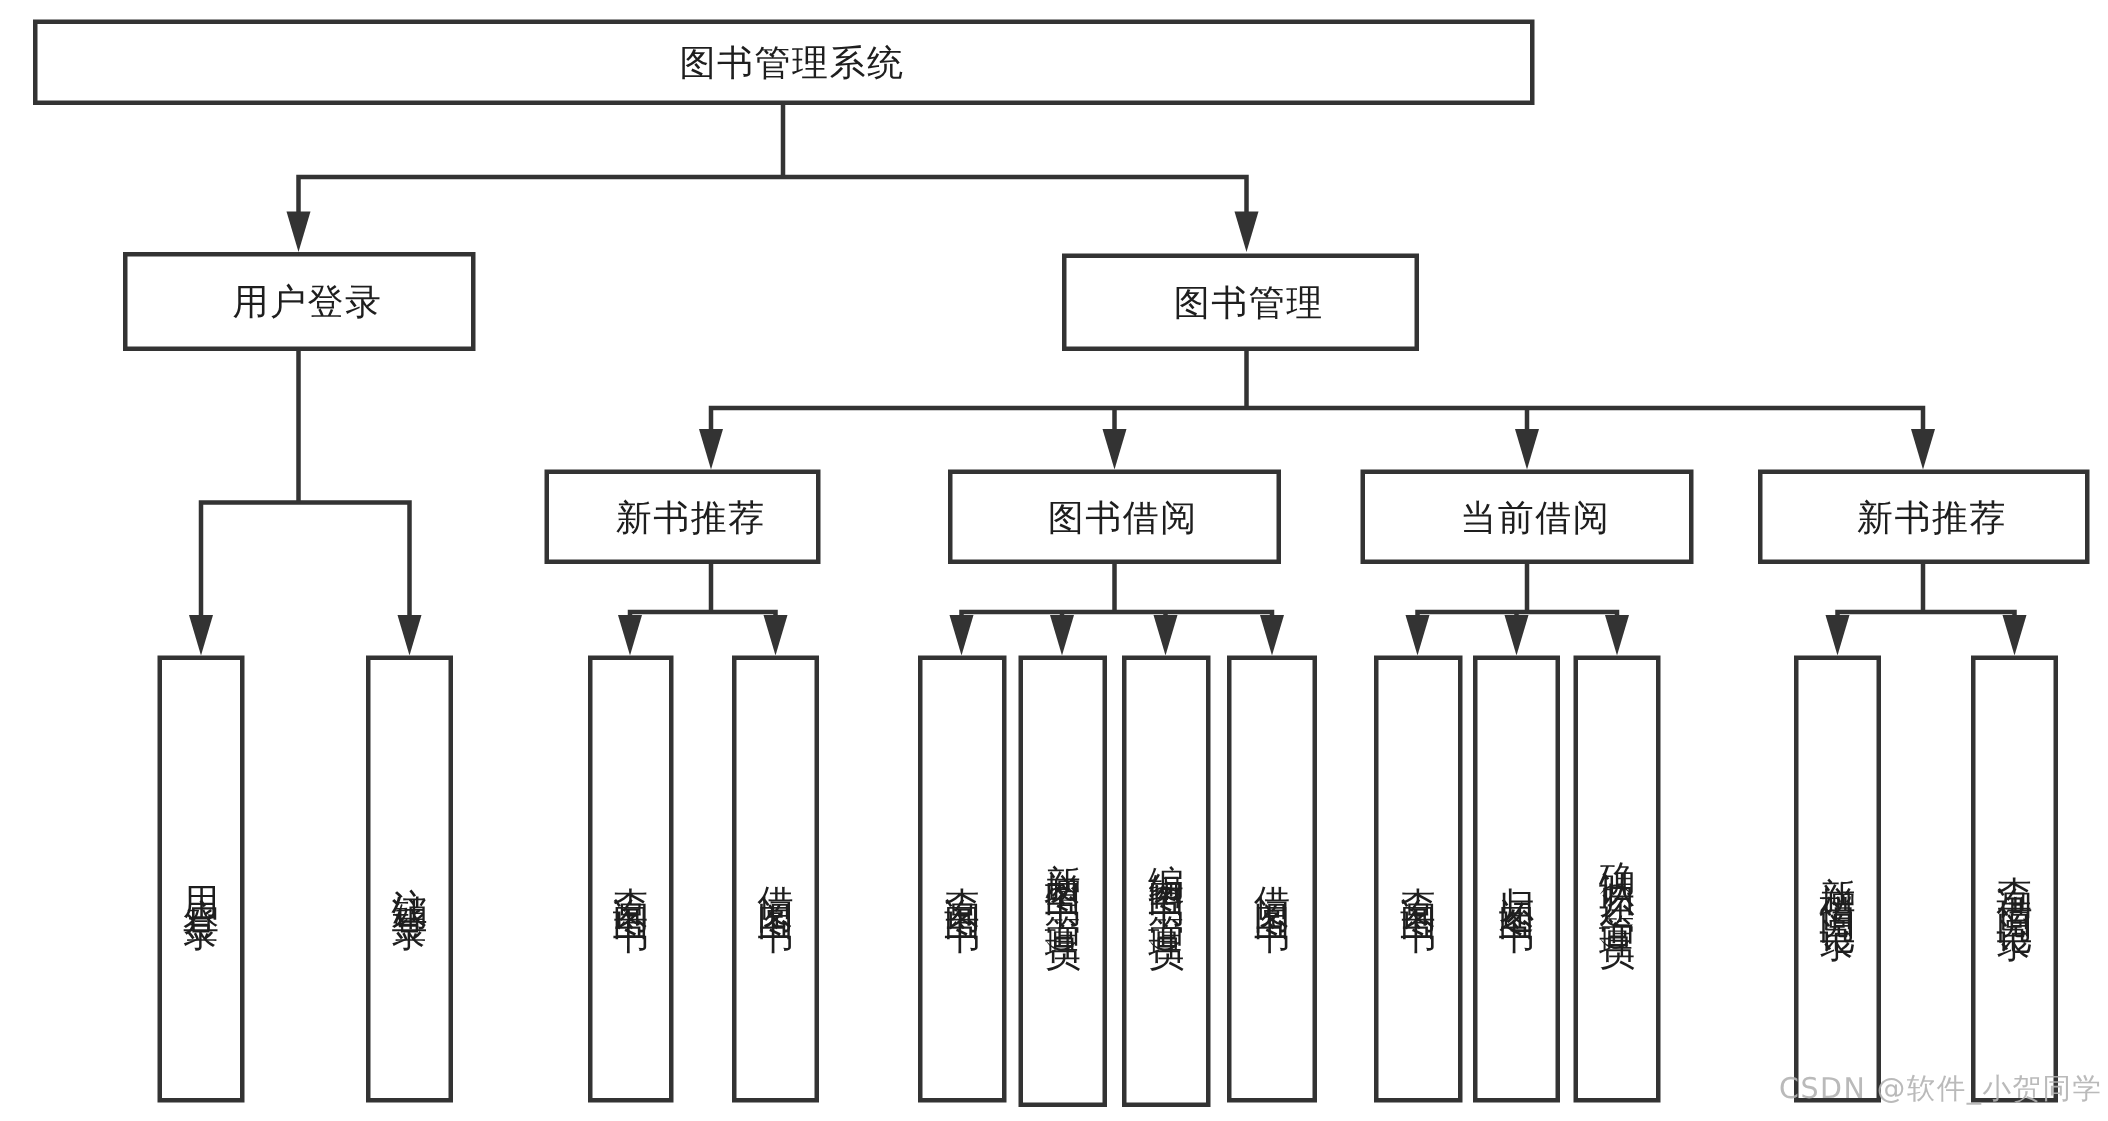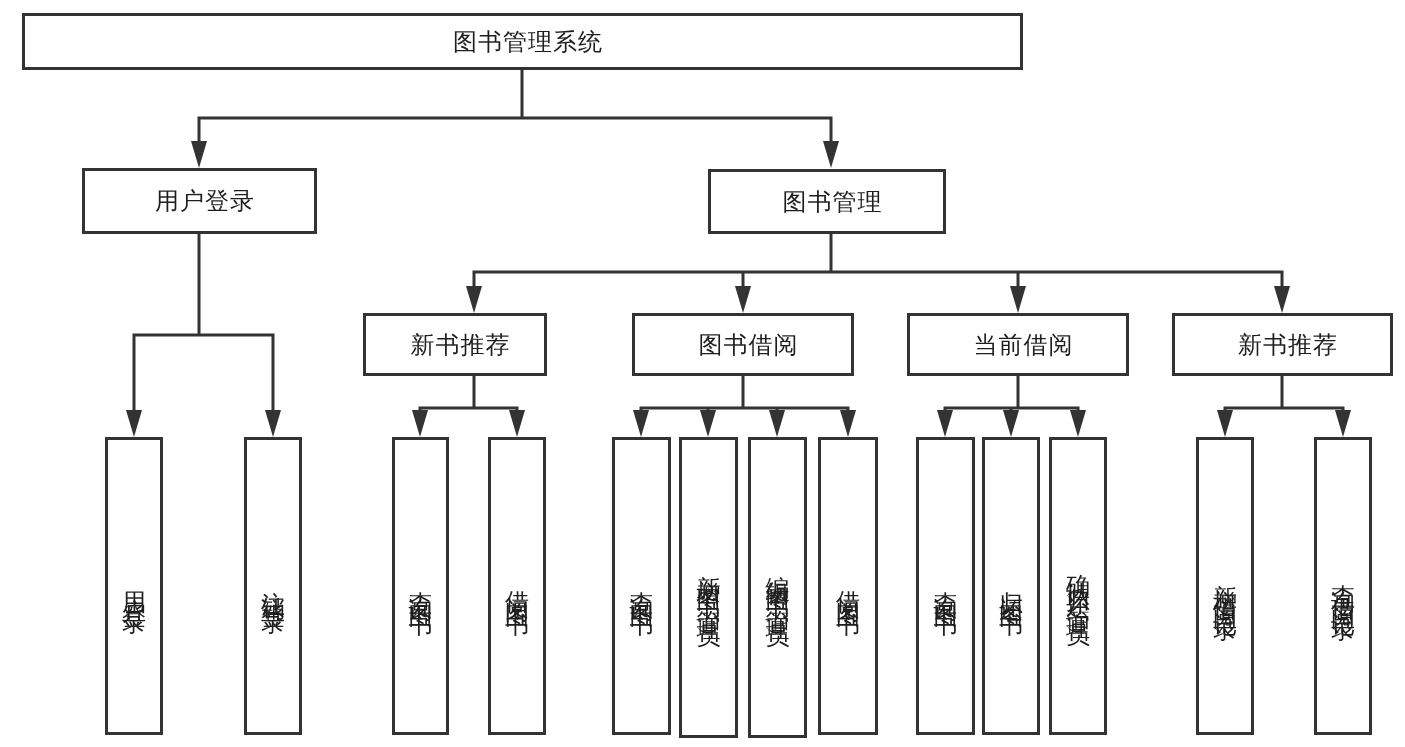--- a/index.html
+++ b/index.html
@@ -147,14 +147,15 @@
     <span>确认归还（管理员）</span>
   </div>
 
   <div class="vnode" style="left:1196px;top:437px;width:58px;height:298px">
     <span>新增借阅记录</span>
   </div>
   <div class="vnode" style="left:1314px;top:437px;width:58px;height:298px">
     <span>查询借阅记录</span>
   </div>
 
+  <div id="watermark">CSDN @软件_小贺同学</div>
 
 </div>
 
 </body></html>

